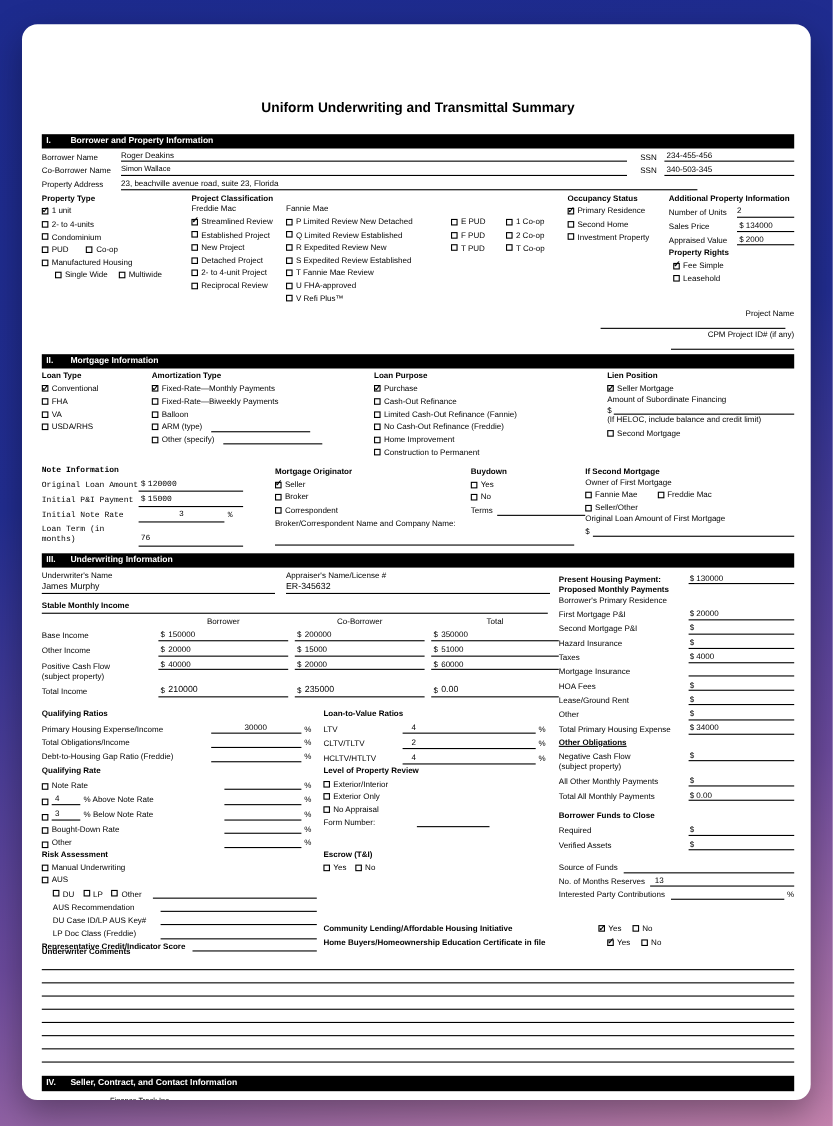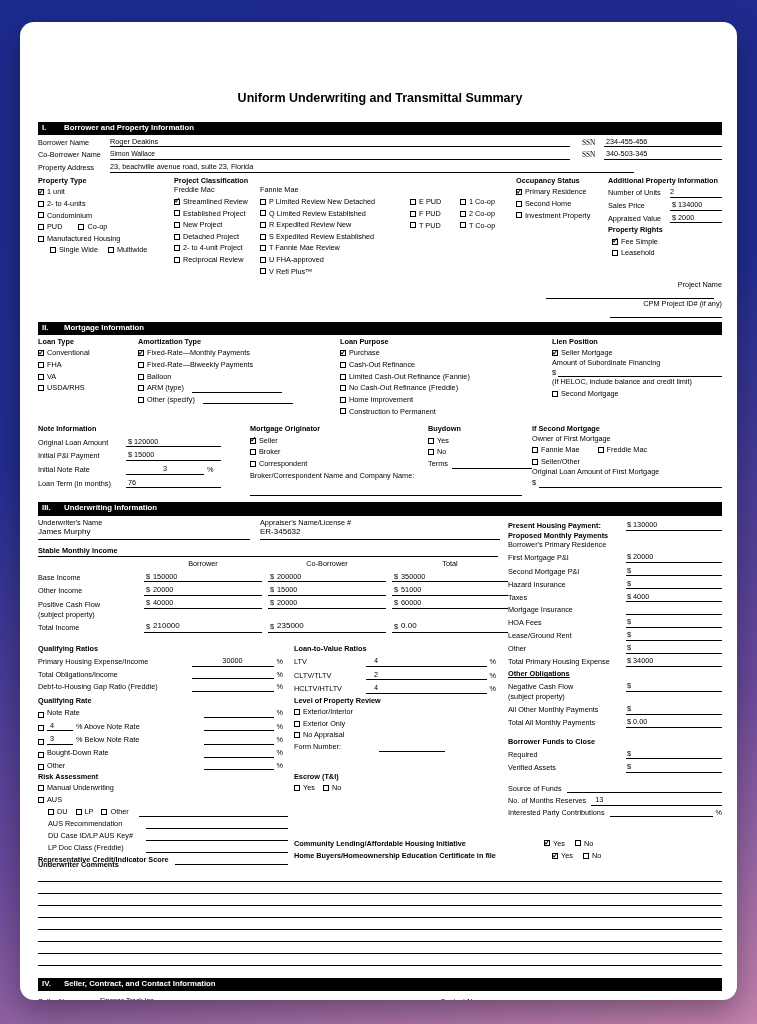--- a/index.html
+++ b/index.html
@@ -22,42 +22,42 @@
 .fx { flex:1; }
 .b { font-weight:bold; }
 .r { display:flex; }
 .re { display:flex; align-items:flex-end; }
 .cb { display:inline-block; width:6px; height:6px; border:1px solid #000; margin-right:3px; position:relative; flex:none; }
 .cb.checked::after { content:"✓"; position:absolute; left:-1px; top:-3.5px; font-size:8px; font-weight:bold; }
 .cbrow { display:flex; align-items:center; margin-top:2px; }
 .mt2{margin-top:2px;} .mt4{margin-top:4px;} .mt6{margin-top:6px;}
 .toprow { display:flex; align-items:flex-end; margin-top:2px; }
 .tlbl { width:72px; flex:none; }
-.ssnl { width:22px; flex:none; margin-left:12px; font-weight:normal;font-family:Liberation Serif, serif; }
+.ssnl { width:22px; flex:none; margin-left:12px; font-weight:normal; }
 .ssnv { width:118px; flex:none; padding-left:2px; }
 .pcols { display:flex; margin-top:3px; }
 .col-pt { width:136px; flex:none; }
 .col-pc { width:342px; flex:none; }
 .col-os { width:92px; flex:none; }
 .col-api { flex:1; }
 .pcin { display:flex; }
 .pc-fr { width:86px; flex:none; }
 .pc-fm { width:150px; flex:none; }
 .pc-pud { width:50px; flex:none; padding-top:10px; }
 .pc-coop { flex:1; padding-top:10px; }
 .apirow { display:flex; align-items:flex-end; margin-top:2px; }
 .apilbl { width:62px; flex:none; }
 .projrow { display:flex; align-items:flex-end; margin-left:136px; margin-top:4px;flex-direction:column; }
 .s2cols { display:flex; margin-top:2px; }
 .c-lt { width:100px; flex:none; }
 .c-at { width:202px; flex:none; }
 .c-lp { width:212px; flex:none; }
 .c-lien { flex:1; }
 .s2row2 { display:flex; margin-top:8px; }
-.c-note { width:212px; flex:none; }
+.c-note { width:212px; flex:none;font-family:Liberation Mono, monospace; }
 .c-mid { width:282px; flex:none; }
 .c-is { flex:1; }
 .noterow { display:flex; align-items:flex-end; margin-top:3px; }
 .notelbl { width:88px; flex:none; }
 .mfield { display:flex; align-items:flex-end; border-bottom:1px solid #000; padding:0 2px; gap:2px; min-height:9px; }
 .s3body { position:relative; height:460px; margin-top:2px; }
 .abs { position:absolute; }
 .fblock { border-bottom:1px solid #000; padding-bottom:1px; }
 .inctable { display:grid; grid-template-columns:100px 118px 118px 116px; column-gap:6px; }
 .inchead { text-align:center; }

